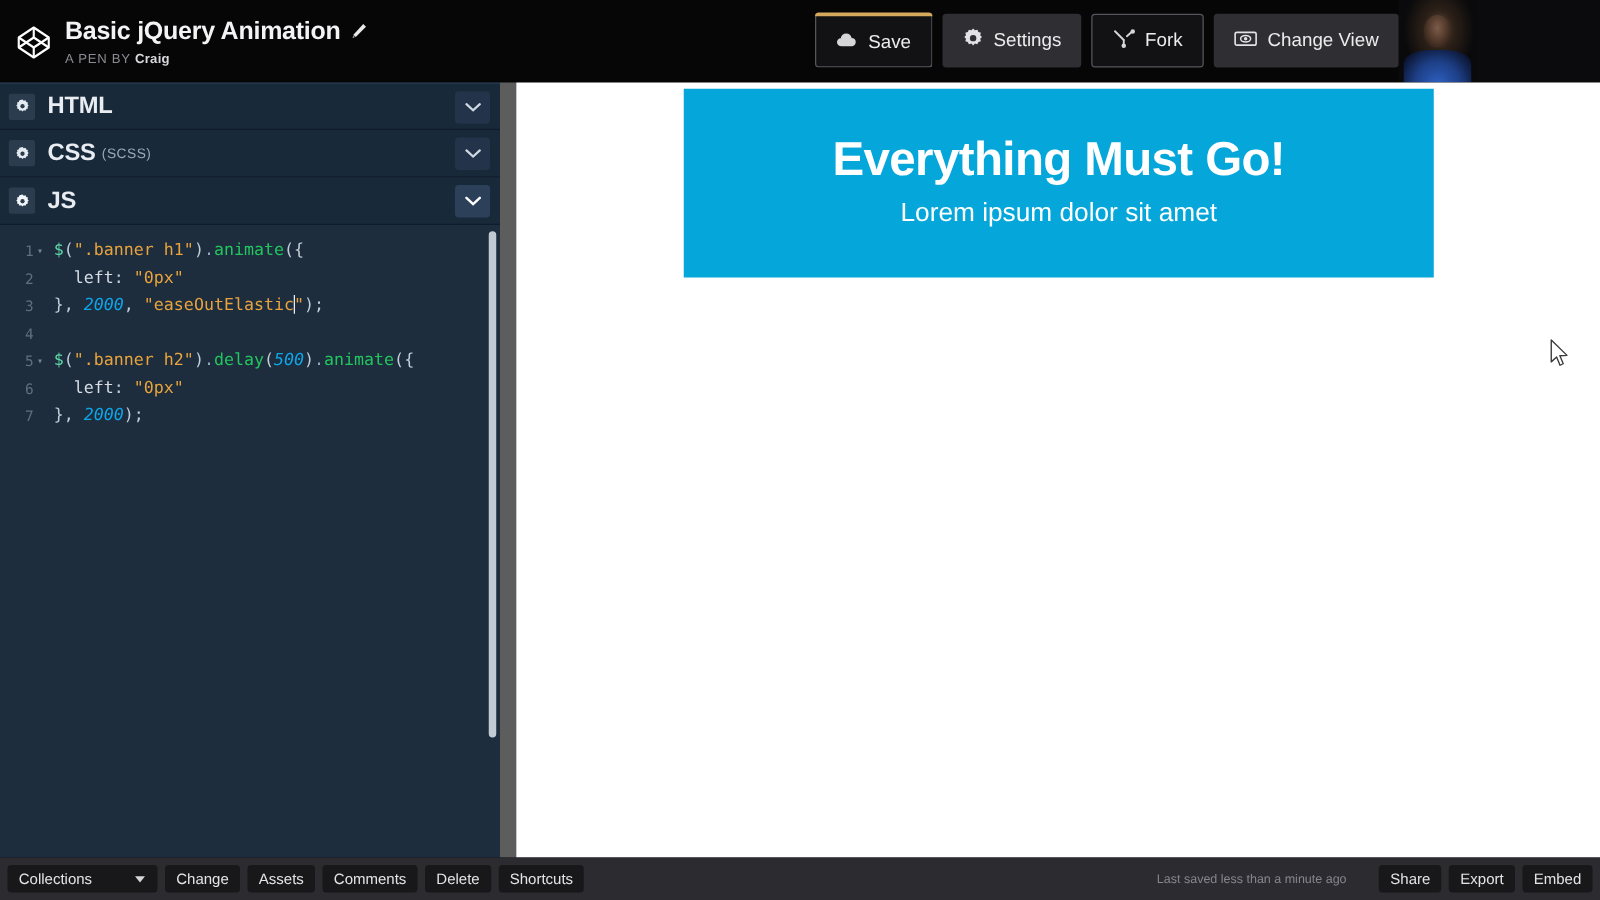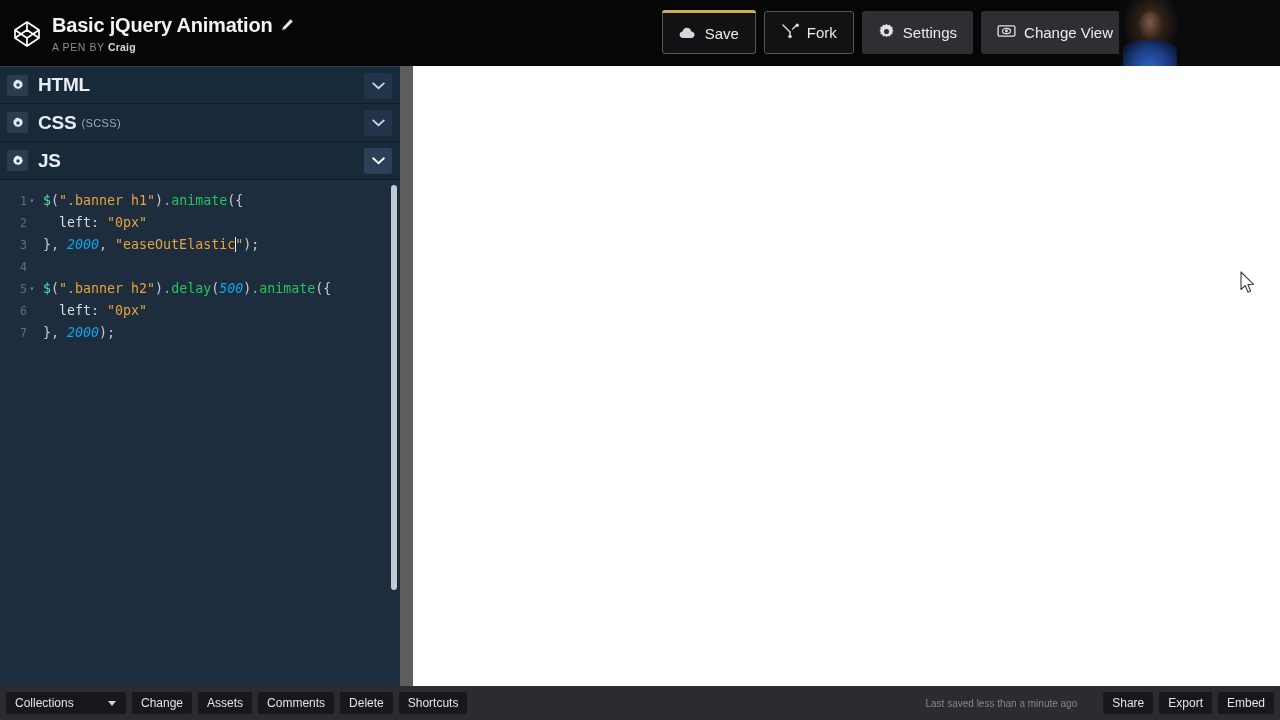--- a/index.html
+++ b/index.html
@@ -23,21 +23,21 @@
   .titleblock { display: flex; flex-direction: column; justify-content: center; }
   .pen-title-row { display: flex; align-items: center; gap: 8px; }
   .pen-title {
     color: #f3f3f5; font-size: 20px; font-weight: bold; line-height: 24px;
     letter-spacing: -0.2px; white-space: nowrap;
   }
   .pencil-icon { width: 14px; height: 14px; display: inline-block; }
   .pen-by { margin-top: 4px; font-size: 10.5px; letter-spacing: 0.6px; color: #8b8b93; white-space: nowrap; }
   .pen-by b { color: #d8d8dd; font-weight: bold; letter-spacing: 0.2px; }
 
-  .toolbar { position: absolute; right: 52px; top: 11px; display: flex; gap: 8px; height: 43px; padding-left: 20px; }
+  .toolbar { position: absolute; right: 62px; top: 11px; display: flex; gap: 8px; height: 43px; padding-left: 20px; }
   .tbtn {
     position: relative; display: flex; align-items: center; gap: 8px;
     height: 43px; padding: 0 16px;
     background: #2e2e33; border: none; border-radius: 3px;
     color: #ececed; font-size: 15px; font-family: "Liberation Sans", sans-serif;
     cursor: pointer; white-space: nowrap;
   }
   .tbtn.dark { background: #121214; border: 1px solid #55555c; }
   .tbtn.save { border-top: none; padding-top: 3px; }
   .tbtn.save::before {
@@ -192,47 +192,47 @@
 
       <button class="tbtn dark save">
         <span class="ico">
           <svg viewBox="0 0 18 13" width="18" height="13">
             <path d="M4.4 12 C1.9 12 0.6 10.4 0.6 8.7 C0.6 7.0 1.9 5.7 3.6 5.6 C3.9 3.4 5.7 1.8 8.0 1.8 C10.2 1.8 12.0 3.3 12.3 5.4 C14.2 5.4 15.6 6.7 15.6 8.6 C15.6 10.5 14.2 12 12.2 12 Z" fill="#d6d6da"></path>
           </svg>
         </span>
         <span>Save</span>
       </button>
 
+      <button class="tbtn">
+        <span class="ico">
+          <svg viewBox="0 0 18 18" width="17" height="17">
+            <path fill="#e2e2e6" d="M9 0.8 l1.5 1.6 2.1-0.6 0.9 2 2.1 0.6 -0.6 2.1 1.5 1.5 -1.5 1.5 0.6 2.1 -2.1 0.6 -0.9 2 -2.1-0.6 -1.5 1.6 -1.5-1.6 -2.1 0.6 -0.9-2 -2.1-0.6 0.6-2.1 -1.5-1.5 1.5-1.5 -0.6-2.1 2.1-0.6 0.9-2 2.1 0.6z"></path>
+            <circle cx="9" cy="9" r="2.7" fill="#2e2e33"></circle>
+          </svg>
+        </span>
+        <span>Settings</span>
+      </button>
+
       <button class="tbtn dark">
         <span class="ico">
           <svg viewBox="0 0 18 16" width="18" height="16">
             <g stroke="#d6d6da" stroke-width="1.5" fill="none" stroke-linecap="round">
               <path d="M2 2 L9 9"></path>
               <path d="M16 2 L11.5 6"></path>
               <path d="M9 9 L9 13"></path>
             </g>
             <circle cx="16.2" cy="2.2" r="1.8" fill="#d6d6da"></circle>
             <circle cx="9" cy="13.5" r="1.8" fill="#d6d6da"></circle>
           </svg>
         </span>
         <span>Fork</span>
       </button>
 
       <button class="tbtn">
         <span class="ico">
-          <svg viewBox="0 0 18 18" width="17" height="17">
-            <path fill="#e2e2e6" d="M9 0.8 l1.5 1.6 2.1-0.6 0.9 2 2.1 0.6 -0.6 2.1 1.5 1.5 -1.5 1.5 0.6 2.1 -2.1 0.6 -0.9 2 -2.1-0.6 -1.5 1.6 -1.5-1.6 -2.1 0.6 -0.9-2 -2.1-0.6 0.6-2.1 -1.5-1.5 1.5-1.5 -0.6-2.1 2.1-0.6 0.9-2 2.1 0.6z"></path>
-            <circle cx="9" cy="9" r="2.7" fill="#2e2e33"></circle>
-          </svg>
-        </span>
-        <span>Settings</span>
-      </button>
-
-      <button class="tbtn">
-        <span class="ico">
           <svg viewBox="0 0 20 15" width="19" height="14">
             <rect x="1" y="2" width="18" height="11" rx="1.5" fill="none" stroke="#e2e2e6" stroke-width="1.4"></rect>
             <ellipse cx="10" cy="7.5" rx="4.3" ry="2.8" fill="none" stroke="#e2e2e6" stroke-width="1.3"></ellipse>
             <circle cx="10" cy="7.5" r="1.5" fill="#e2e2e6"></circle>
           </svg>
         </span>
         <span>Change View</span>
       </button>
     </div>
 
@@ -334,20 +334,24 @@
         <span class="ctext"><span class="tok-punc">}, </span><span class="tok-num">2000</span><span class="tok-punc">);</span></span>
       </div>
     </div>
 
     <div class="vscroll"></div>
   </div>
 
   <div class="resizer"></div>
 
   <div class="preview">
+    <div class="banner">
+      <h1>Everything Must Go!</h1>
+      <h2>Lorem ipsum dolor sit amet</h2>
+    </div>
     <span class="cursor">
       <svg viewBox="0 0 18 24" width="18" height="24">
         <path d="M2 1 L2 18.5 L6.3 14.6 L9.0 21.2 L11.6 20.0 L8.9 13.6 L14.6 13.3 Z" fill="#ffffff" stroke="#3a3a3a" stroke-width="1.1" stroke-linejoin="round"></path>
       </svg>
     </span>
   </div>
 
   <div class="footer">
     <button class="fbtn collections">
       <span>Collections</span>

